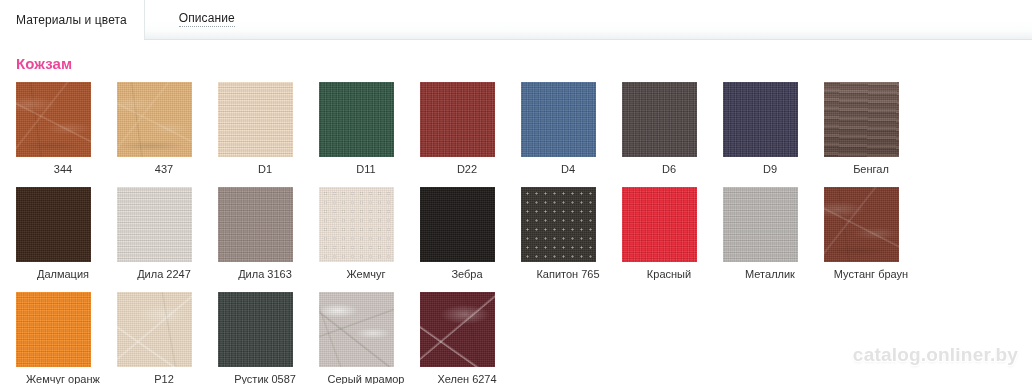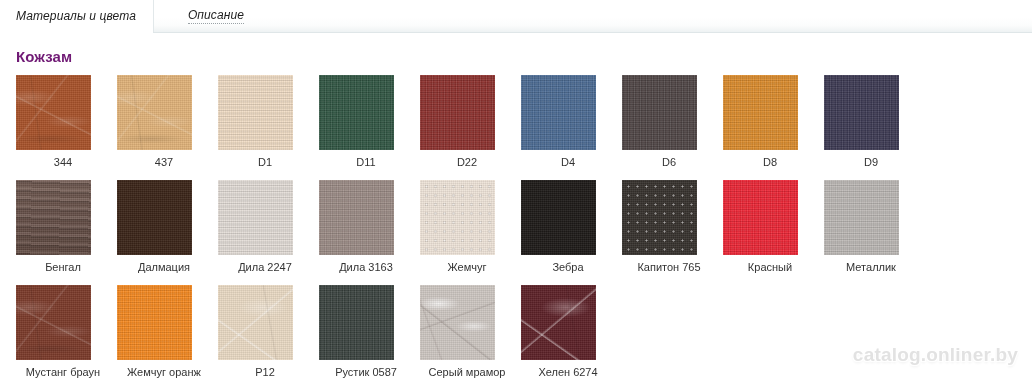--- a/index.html
+++ b/index.html
@@ -12,25 +12,24 @@
     height: 384px;
     font-family: "Liberation Sans", sans-serif;
     color: #222;
     overflow: hidden;
     position: relative;
   }
 
   
   .tabbar {
     position: relative;
-    height: 33px;
+    height: 40px;
     background: linear-gradient(to bottom, #ffffff 0%, #ffffff 55%, #fbfcfc 80%, #eef2f3 100%);
     border-bottom: 1px solid #dfe6e8;
     box-sizing: border-box;
-    font-style: italic;
   }
   .tabbar-inner {
     display: flex;
     align-items: stretch;
     height: 100%;
   }
   .tab {
     display: flex;
     align-items: center;
     padding: 0 17px 0 16px;
@@ -67,21 +66,21 @@
     line-height: 13px;
     margin-left: 12px;
   }
 
   
   .section-title {
     margin: 0;
     padding: 15px 0 0 16px;
     font-size: 15px;
     font-weight: bold;
-    color: #701a75;
+    color: #ec4899;
     letter-spacing: 0.1px;
   }
 
   
   .grid {
     padding: 10px 0 0 16px;
     display: flex;
     flex-wrap: wrap;
     width: 1016px;
     box-sizing: border-box;
@@ -224,24 +223,20 @@
     </div>
     <div class="cell">
       <div class="swatch tex-grain-fine" style="background-color: rgb(74, 106, 147);"></div>
       <div class="label">D4</div>
     </div>
     <div class="cell">
       <div class="swatch tex-grain-fine" style="background-color: rgb(78, 68, 68);"></div>
       <div class="label">D6</div>
     </div>
     <div class="cell">
-      <div class="swatch tex-grain-fine" style="background-color: rgb(220, 139, 43);"></div>
-      <div class="label">D8</div>
-    </div>
-    <div class="cell">
       <div class="swatch tex-grain-fine" style="background-color: rgb(59, 56, 82);"></div>
       <div class="label">D9</div>
     </div>
     <div class="cell">
       <div class="swatch tex-wood" style="background-color: rgb(106, 80, 71);"></div>
       <div class="label">Бенгал</div>
     </div>
     <div class="cell">
       <div class="swatch tex-cow" style="background-color: rgb(58, 36, 24);">
         <svg width="75" height="75" viewBox="0 0 75 75" preserveAspectRatio="none" style="position:absolute;inset:0">

